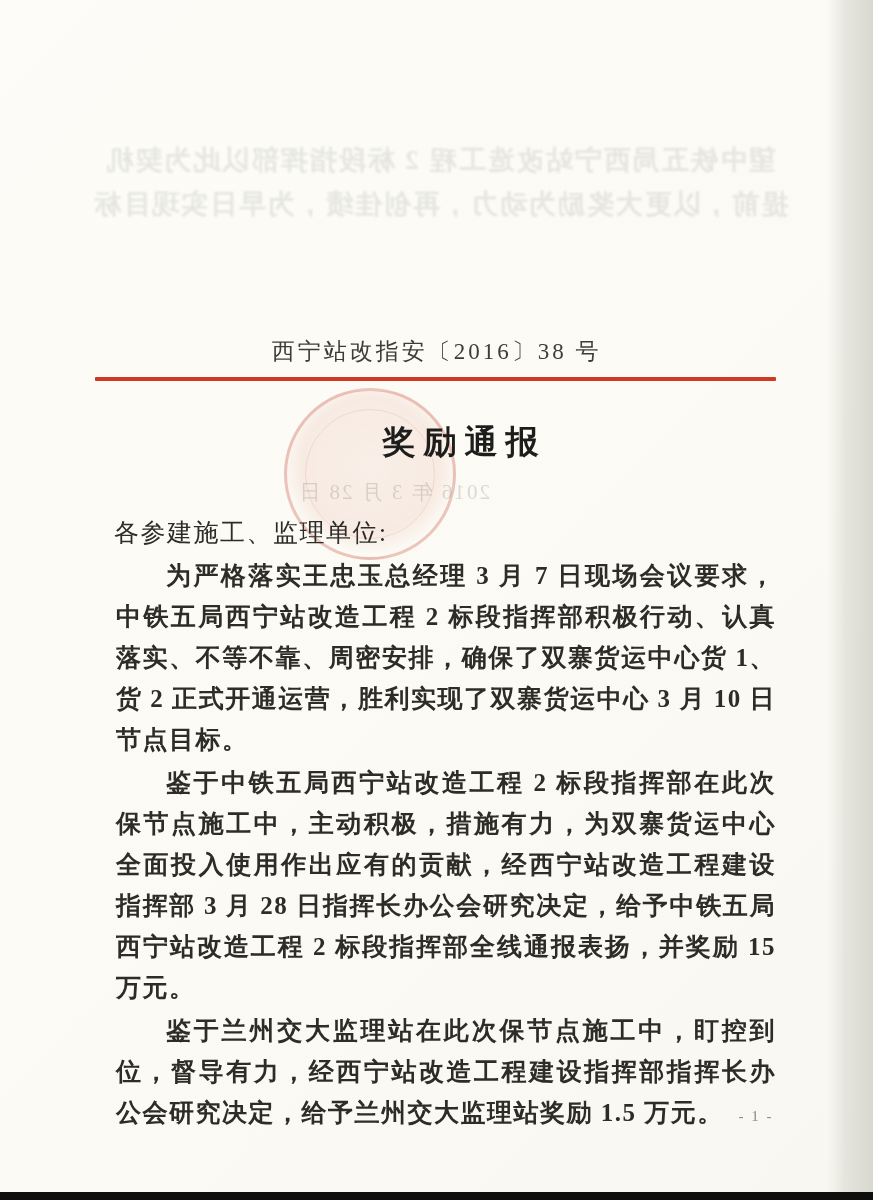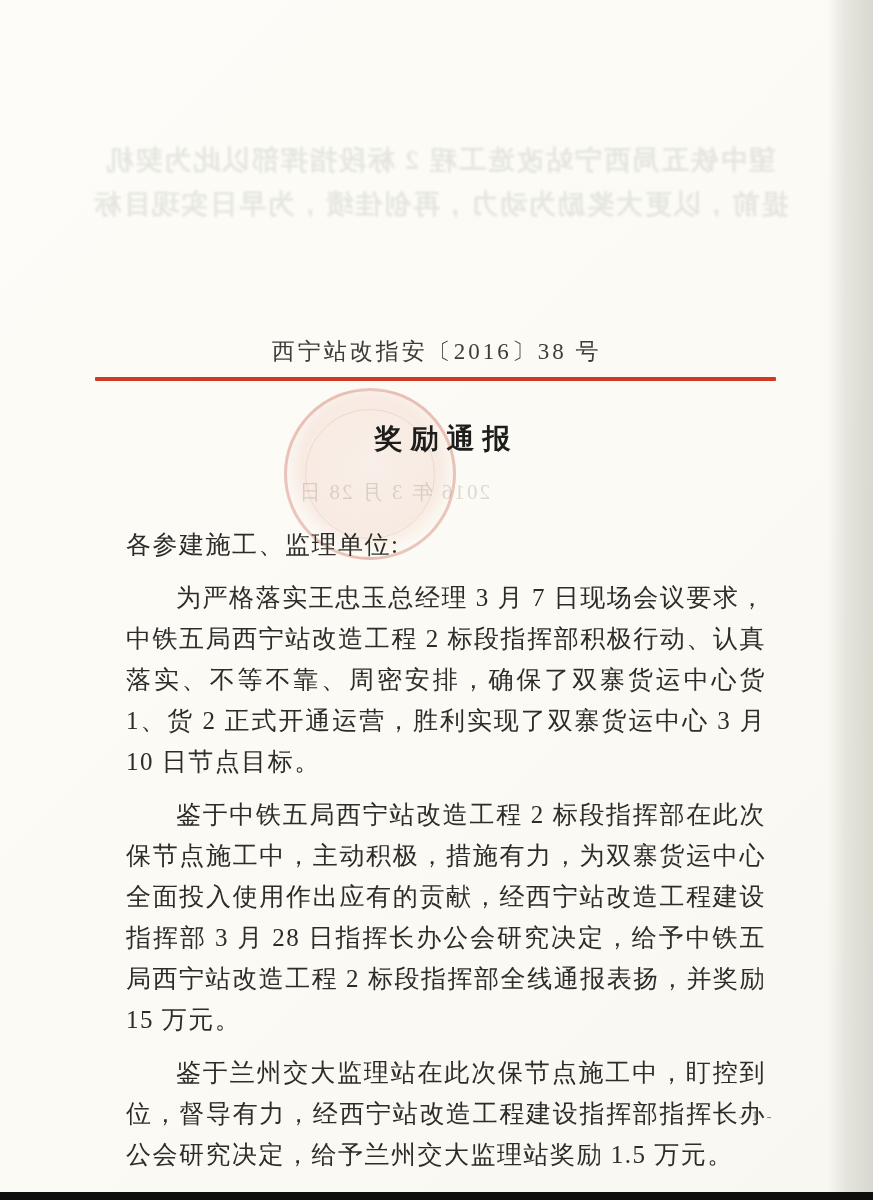--- a/index.html
+++ b/index.html
@@ -57,33 +57,33 @@
     position:absolute;left:284px;top:388px;width:166px;height:166px;
     border:3px solid rgba(200,74,52,.30);border-radius:50%;
     background:radial-gradient(circle at 50% 45%,rgba(214,96,66,.07) 0%,rgba(214,96,66,.10) 55%,rgba(214,96,66,0) 72%);
     filter:blur(.4px);
   }
   .seal::after{
     content:"";position:absolute;left:18px;top:18px;right:18px;bottom:18px;
     border:1px solid rgba(200,74,52,.12);border-radius:50%;
   }
   .doc-title{
-    position:absolute;left:32px;top:420px;width:773px;
+    position:absolute;left:50px;top:420px;width:773px;
     text-align:center;color:#1d1d1b;
-    font-size:28px;font-weight:bold;letter-spacing:8px;
+    font-size:33px;font-weight:bold;letter-spacing:8px;
     transform:translateX(28px);white-space:nowrap;
   }
   
   .body-text{
     position:absolute;left:114px;top:512px;width:664px;
     color:#2d2c28;font-size:25px;line-height:41px;
     letter-spacing:1.5px;text-align:justify;
   }
-  .salutation{margin:12px;}
-  .body-text p.para{margin:12px;text-indent:2em;}
+  .salutation{margin:0;}
+  .body-text p.para{margin:2px;text-indent:2em;font-weight:bold;}
   .page-number{
     position:absolute;left:716px;top:1108px;width:80px;
     text-align:center;color:#8b8b87;font-size:15px;letter-spacing:2px;
   }
 </style>
 </head>
 <body>
 
 <div class="page">
 

